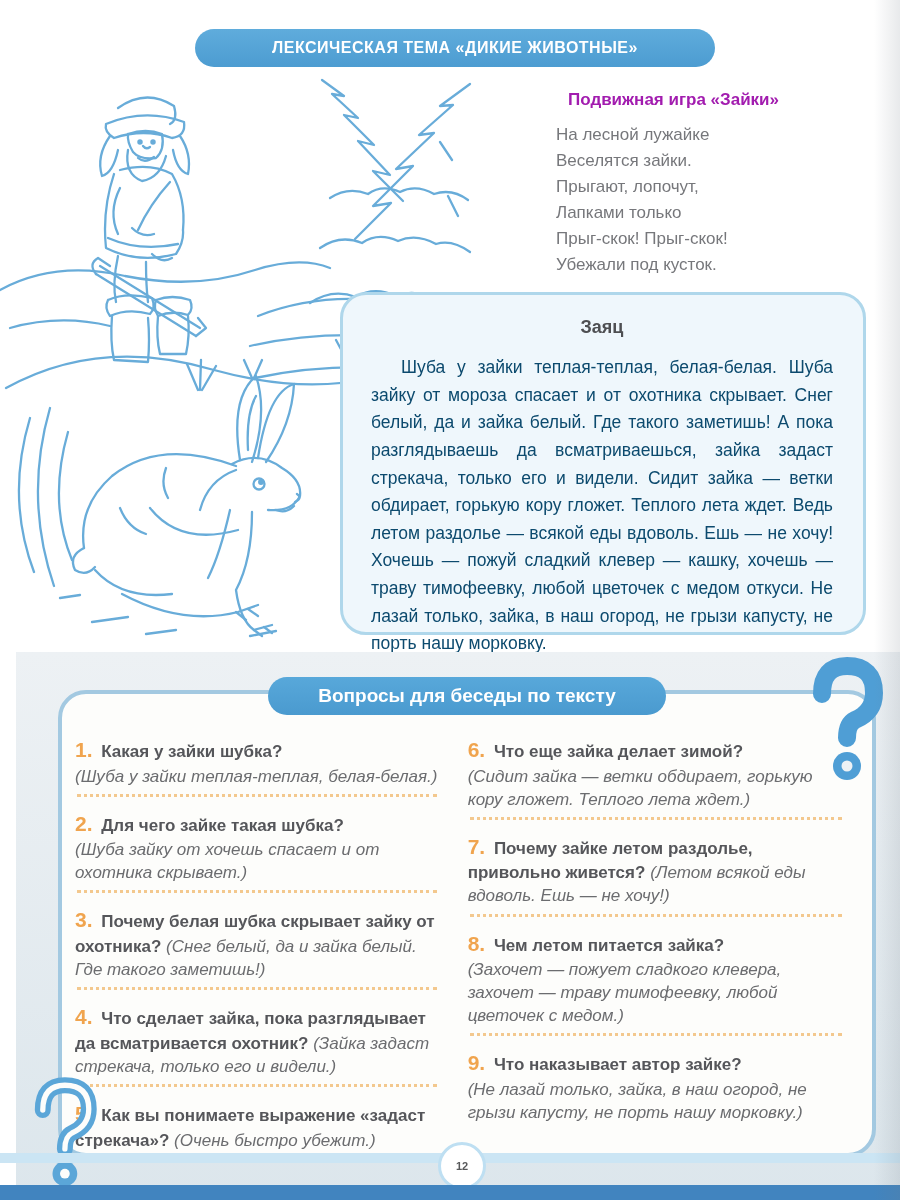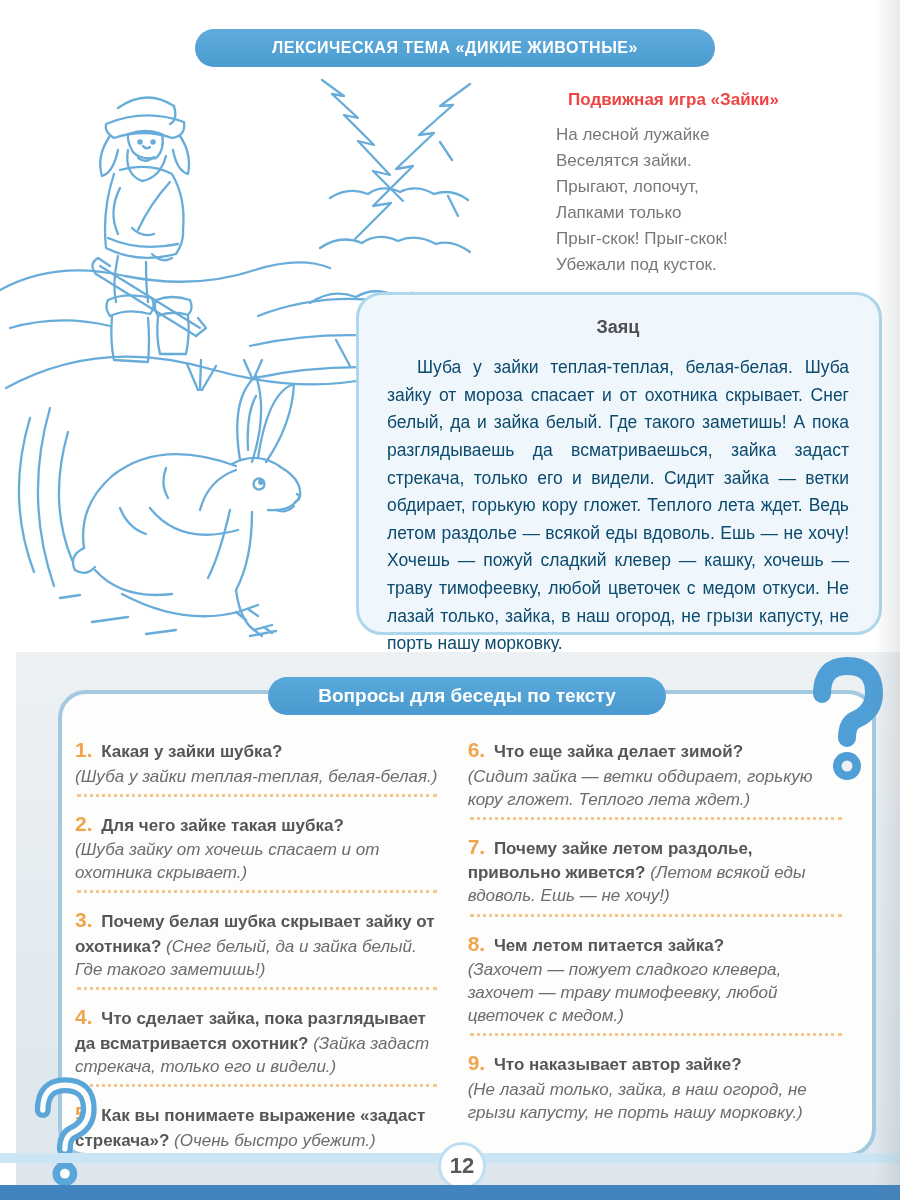--- a/index.html
+++ b/index.html
@@ -14,25 +14,25 @@
   .top-banner{ position:absolute; left:195px; top:29px; width:520px; height:38px;
     background:linear-gradient(#5FACDC,#4C9CD1); border-radius:19px;
     display:flex; align-items:center; justify-content:center; z-index:5;}
   .top-banner span{ color:#fff; font-weight:bold; font-size:16px; letter-spacing:.5px; }
 
   
   .illustration{ position:absolute; left:0; top:78px; width:480px; height:565px; z-index:1; }
 
   
   .poem{ position:absolute; left:556px; top:90px; width:300px; z-index:3; }
-  .poem-title{ font-weight:bold; font-size:17px; color:#ef4444; padding-left:12px; margin-bottom:12px; }
+  .poem-title{ font-weight:bold; font-size:17px; color:#a21caf; padding-left:12px; margin-bottom:12px; }
   .poem-line{ font-size:17px; color:#76777B; line-height:26px; }
 
   
-  .story-box{ position:absolute; left:356px; top:292px; width:526px; height:343px;
+  .story-box{ position:absolute; left:340px; top:292px; width:526px; height:343px;
     background:#EFF7FC; border:3px solid #AFD7EB; border-radius:26px; z-index:2;
     padding:22px 30px 0 28px; }
   .story-title{ text-align:center; font-weight:bold; font-size:18px; color:#4E4F52; margin-bottom:16px; }
   .story-text{ font-size:17.5px; color:#0c4a6e; line-height:1.58; text-align:justify; text-indent:30px; }
   .story-author{ text-align:right; font-style:italic; font-size:17px; color:#6E6F72; margin-top:16px; padding-right:4px; }
 
   
   .bottom-section{ position:absolute; left:16px; top:652px; width:900px; height:548px;
     background:linear-gradient(#EDF1F4,#DCE6EC); z-index:2; } 
   .q-panel-wrap{ position:absolute; left:42px; top:38px; width:818px; height:467px;
@@ -54,21 +54,21 @@
   .q-divider{ border-bottom:3px dotted #F3C88E; margin:6px 2px 13px 2px; height:0; }
 
   
   .qm-top-right{ position:absolute; right:18px; top:2px; z-index:7; }
   .qm-bottom-left{ position:absolute; left:2px; top:420px; z-index:7; }
 
   
   .footer-band{ position:absolute; left:0; top:1153px; width:900px; height:10px; background:#CBE5F4; z-index:3; }
   .page-badge{ position:absolute; left:438px; top:1142px; width:48px; height:48px; border-radius:50%;
     background:#fff; border:3px solid #BEDFF2; display:flex; align-items:center; justify-content:center; z-index:4; }
-  .page-badge span{ font-weight:bold; font-size:22px; color:#58595B; }
+  .page-badge span{ font-weight:bold; font-size:11px; color:#58595B; }
   .bottom-bar{ position:absolute; left:0; top:1185px; width:900px; height:15px; background:#4184BF; z-index:4; }
 </style>
 </head>
 <body>
 
 <div class="page">
 
   <div class="top-banner">
     <span>ЛЕКСИЧЕСКАЯ ТЕМА «ДИКИЕ ЖИВОТНЫЕ»</span>
   </div>

